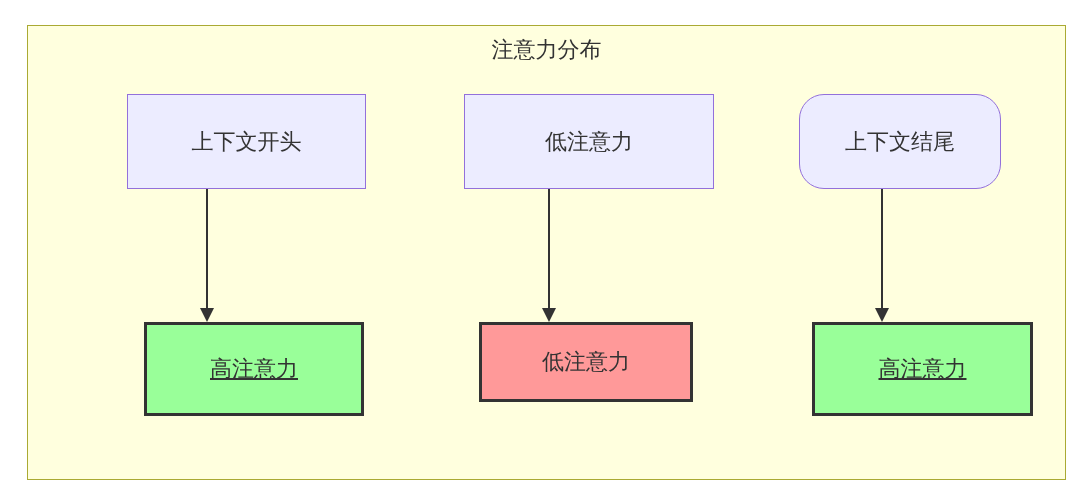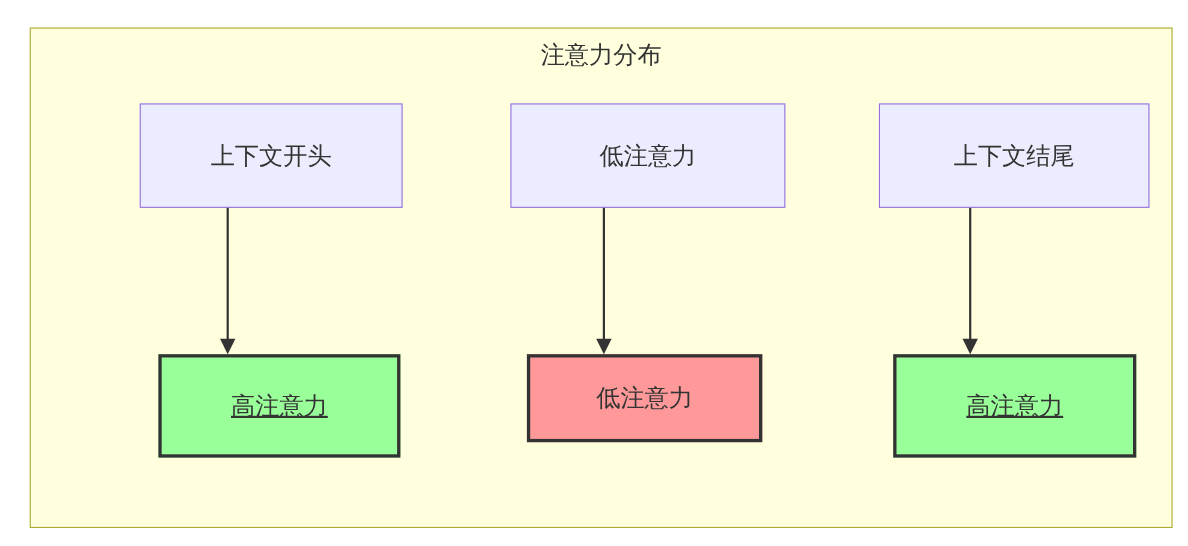--- a/index.html
+++ b/index.html
@@ -49,21 +49,21 @@
     border: 1.5px solid var(--context-node-border, #9370db);
   }
   .node.attention {
     border: 3px solid var(--attention-node-border, #333333);
   }
   .node.attention.high { background: var(--high-attention-bg, #99ff99); text-decoration: underline; }
   .node.attention.low  { background: var(--low-attention-bg, #ff9999); }
 
   #node-a { left: 59px;  top: 68px;  width: 239px; height: 95px; }
   #node-b { left: 396px; top: 68px;  width: 250px; height: 95px; }
-  #node-c { left: 731px; top: 68px;  width: 246px; height: 95px; }
+  #node-c { left: 731px; top: 68px;  width: 202px; height: 95px; border-radius: 25px; }
   #node-d { left: 76px;  top: 296px; width: 220px; height: 94px; }
   #node-e { left: 411px; top: 296px; width: 214px; height: 80px; }
   #node-f { left: 744px; top: 296px; width: 221px; height: 94px; }
 
   .edge {
     position: absolute;
     top: 163px;
     width: 14px;
     height: 133px;
   }

